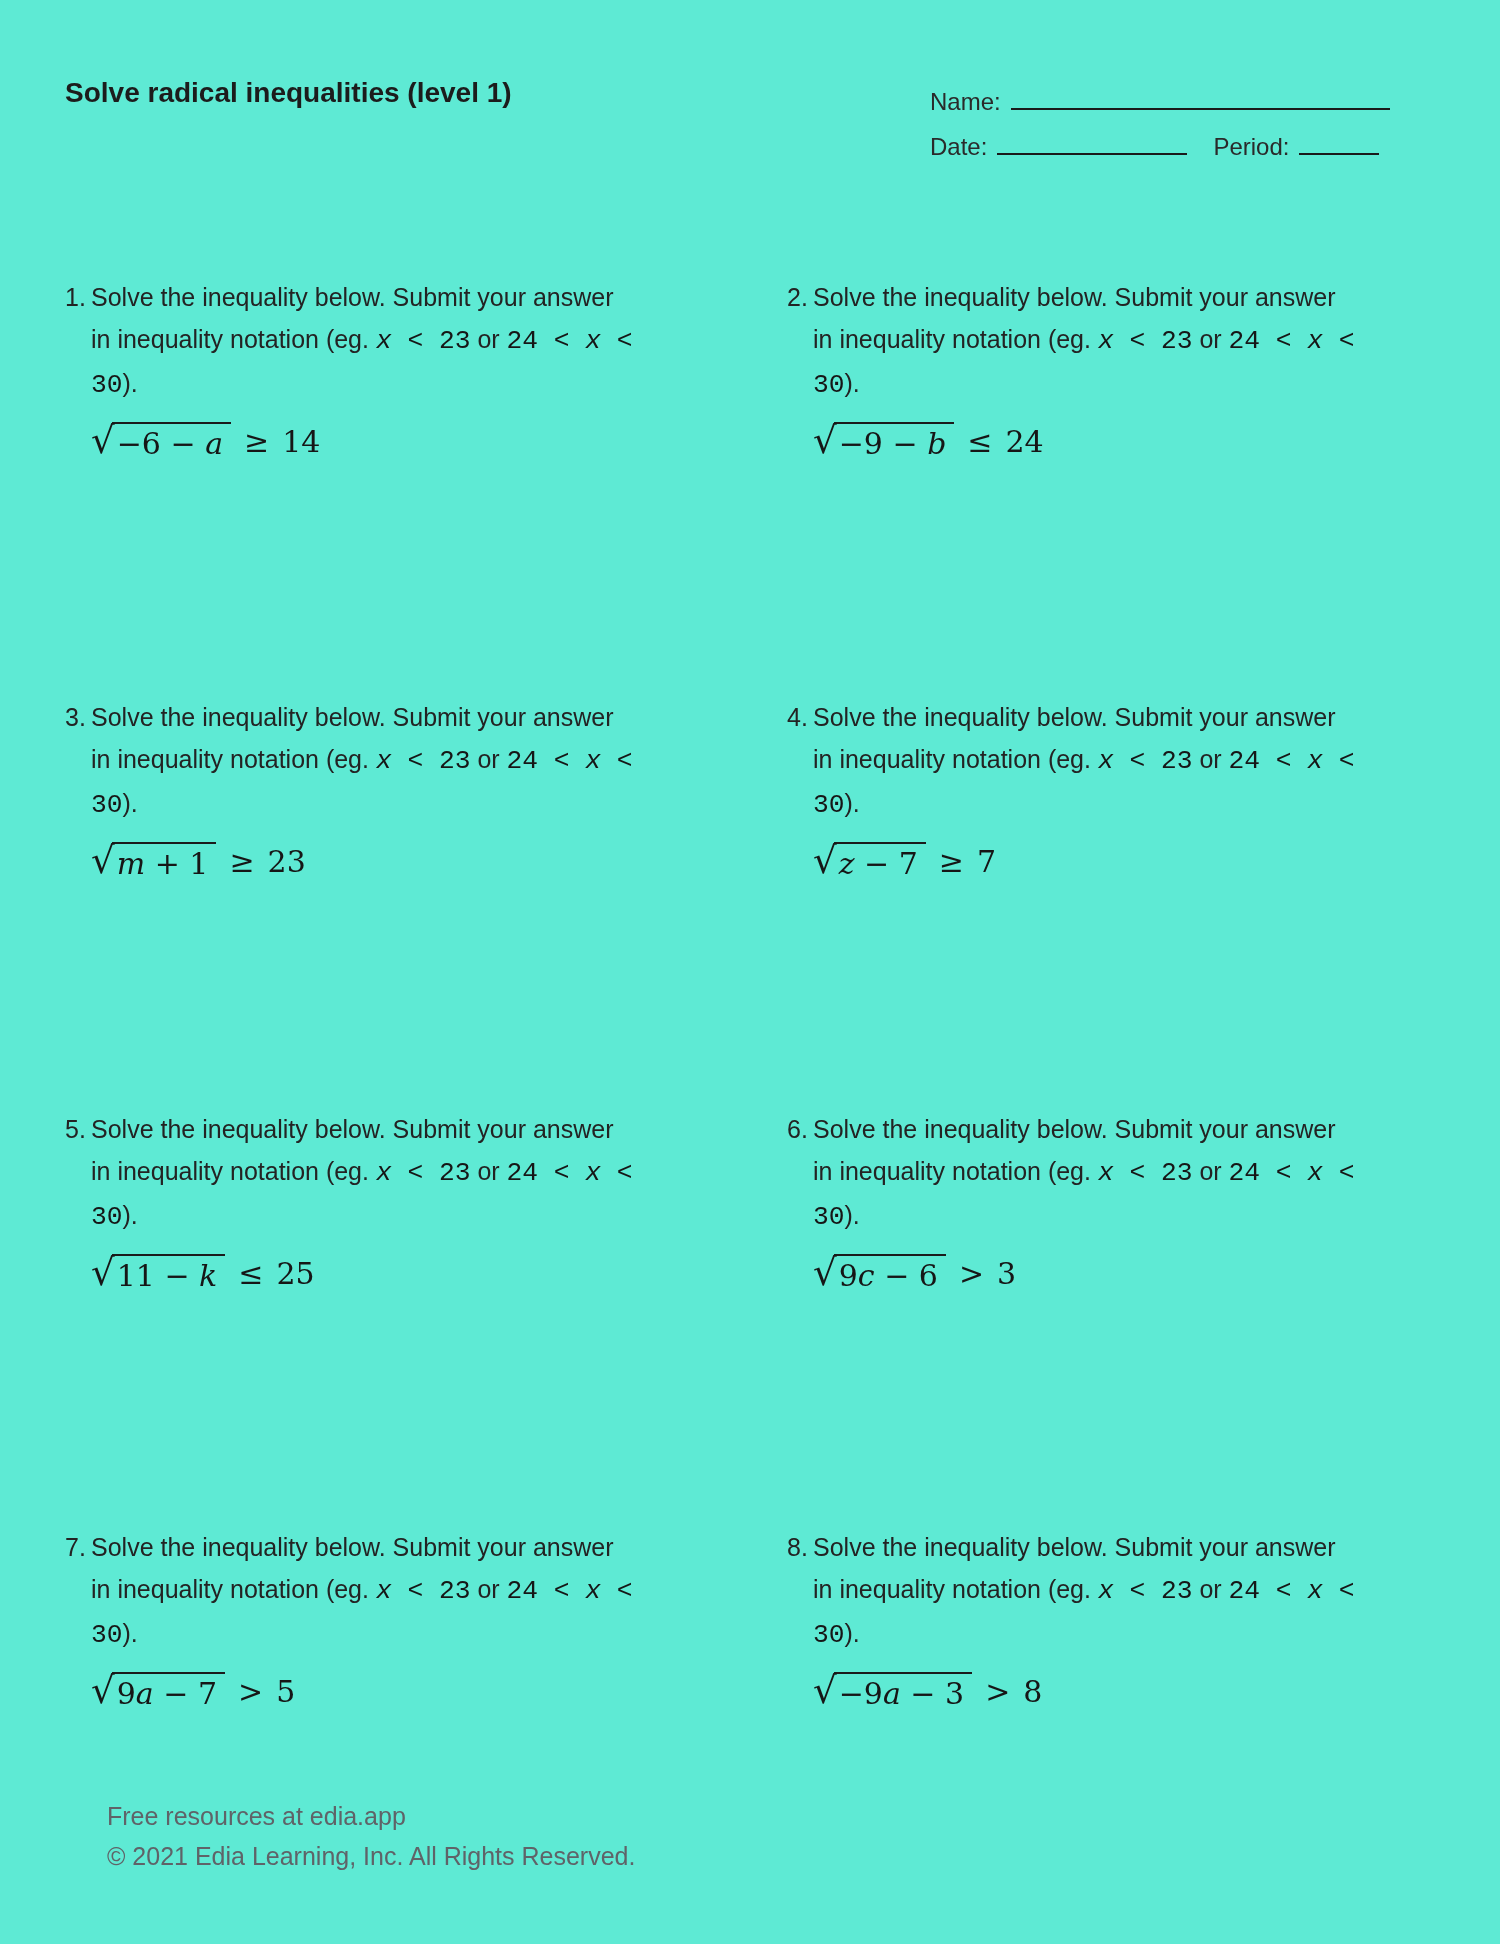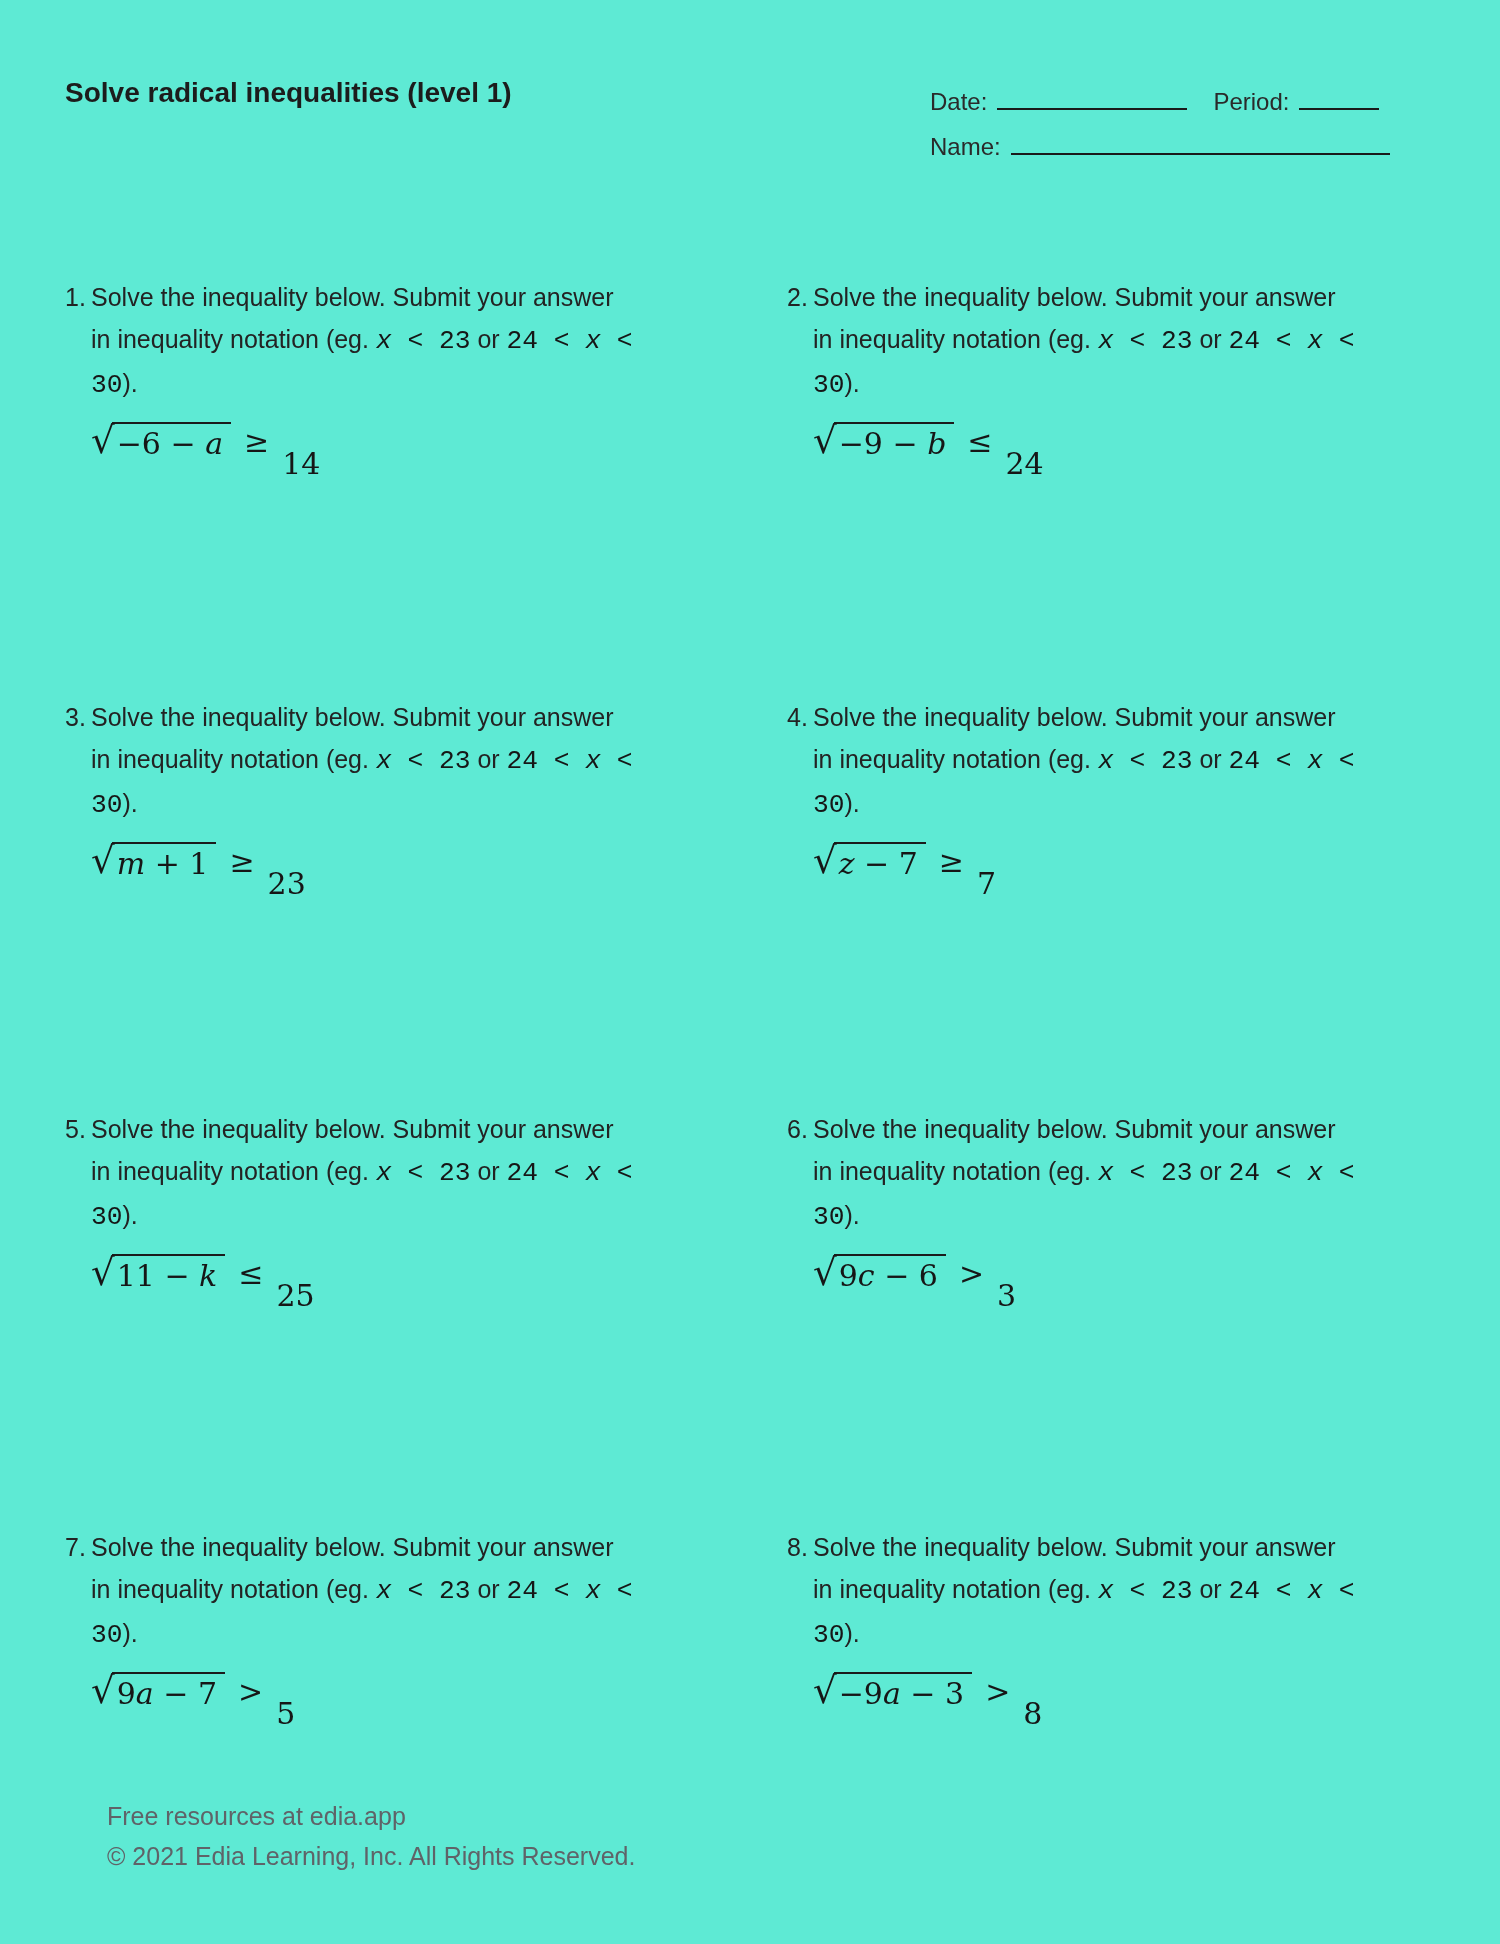--- a/index.html
+++ b/index.html
@@ -35,44 +35,44 @@
   .equation {
     margin-left:26px; margin-top:16px;
     font-family:"DejaVu Serif","Liberation Serif",serif;
     font-size:30px; color:#161616;
     display:flex; align-items:flex-start;
   }
   .sqrt { display:inline-flex; align-items:flex-start; }
   .rad-sign { font-size:1.24em; line-height:1.05; position:relative; top:-0.04em; margin-right:-3px; }
   .radicand { border-top:2.5px solid #1b1b1b; padding:3px 8px 0 5px; line-height:1.15; }
   .op { margin:0 13px; position:relative; top:2px; }
-  .rhs { position:relative; top:2px;margin-top:22px; }
+  .rhs { position:relative; top:2px; }
 
   
   .footer { position:absolute; left:65px; top:1796px; font-size:25px; line-height:40px; color:#5f6368;margin-left:42px; }
 </style>
 </head>
 <body>
 
 <div class="page">
 
   <div class="title-block">
     <div class="title-line">Solve radical inequalities (level 1)</div>
   </div>
 
   <div class="fields-block">
     <div class="field-row">
+      <span class="field-label">Name:</span>
+      <span class="blank-line grow"></span>
+    </div>
+    <div class="field-row">
       <span class="field-label">Date:</span>
       <span class="blank-line" style="width:190px"></span>
       <span class="field-label period-label">Period:</span>
       <span class="blank-line" style="width:80px"></span>
-    </div>
-    <div class="field-row">
-      <span class="field-label">Name:</span>
-      <span class="blank-line grow"></span>
     </div>
   </div>
 
   <div class="problem" style="left:65px; top:276px;">
     <div class="prompt">
       <span class="pnum">1.</span>
       <span><div class="pline"><span>Solve the inequality below. Submit your answer</span></div><div class="pline"><span>in inequality notation (eg. </span><span class="math"><i>x</i> &lt; 23</span><span> or </span><span class="math">24 &lt; <i>x</i> &lt;</span></div><div class="pline"><span class="math">30</span><span>).</span></div></span>
     </div>
     <div class="equation">
       <span class="sqrt">

